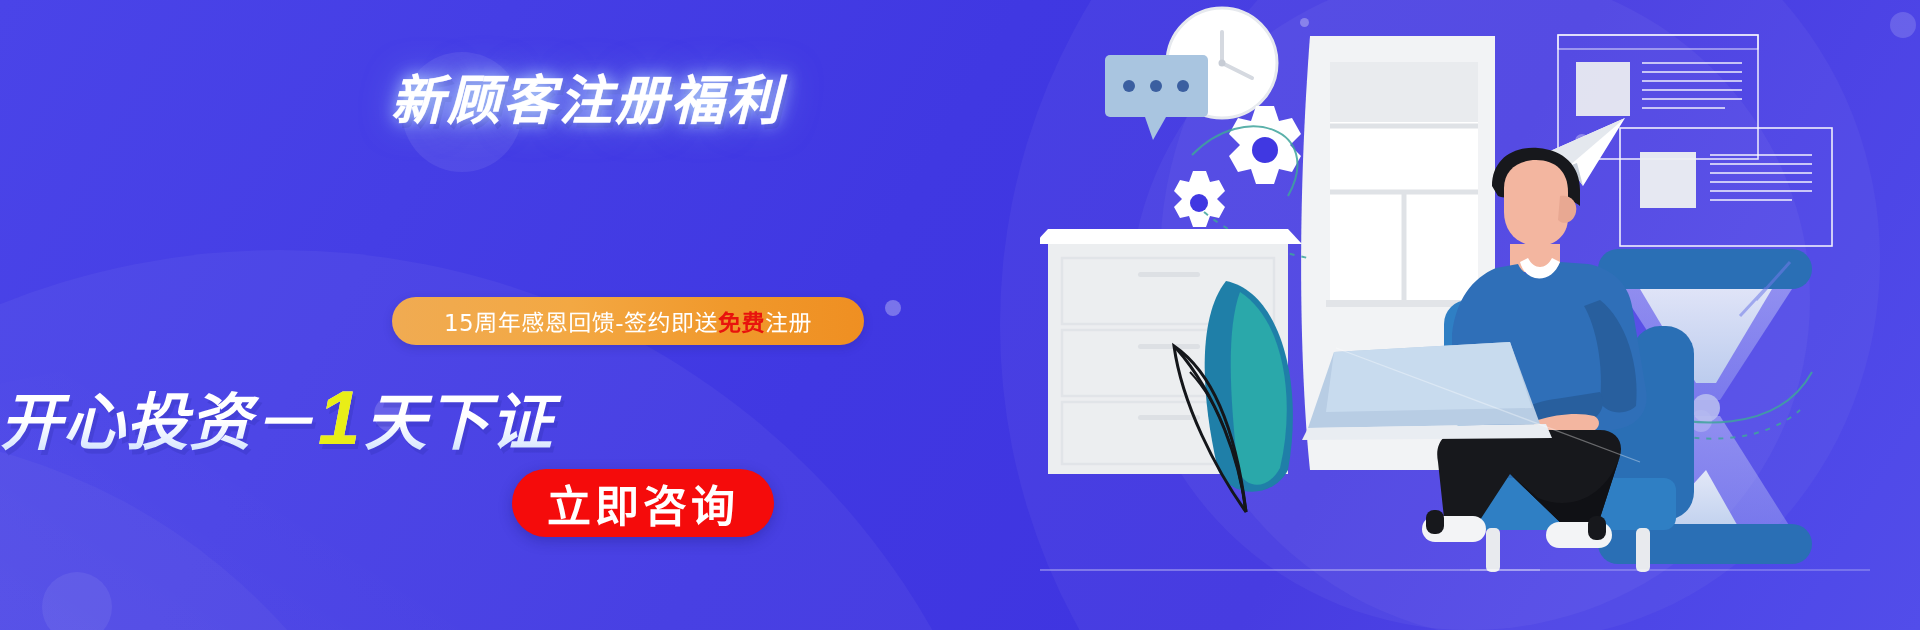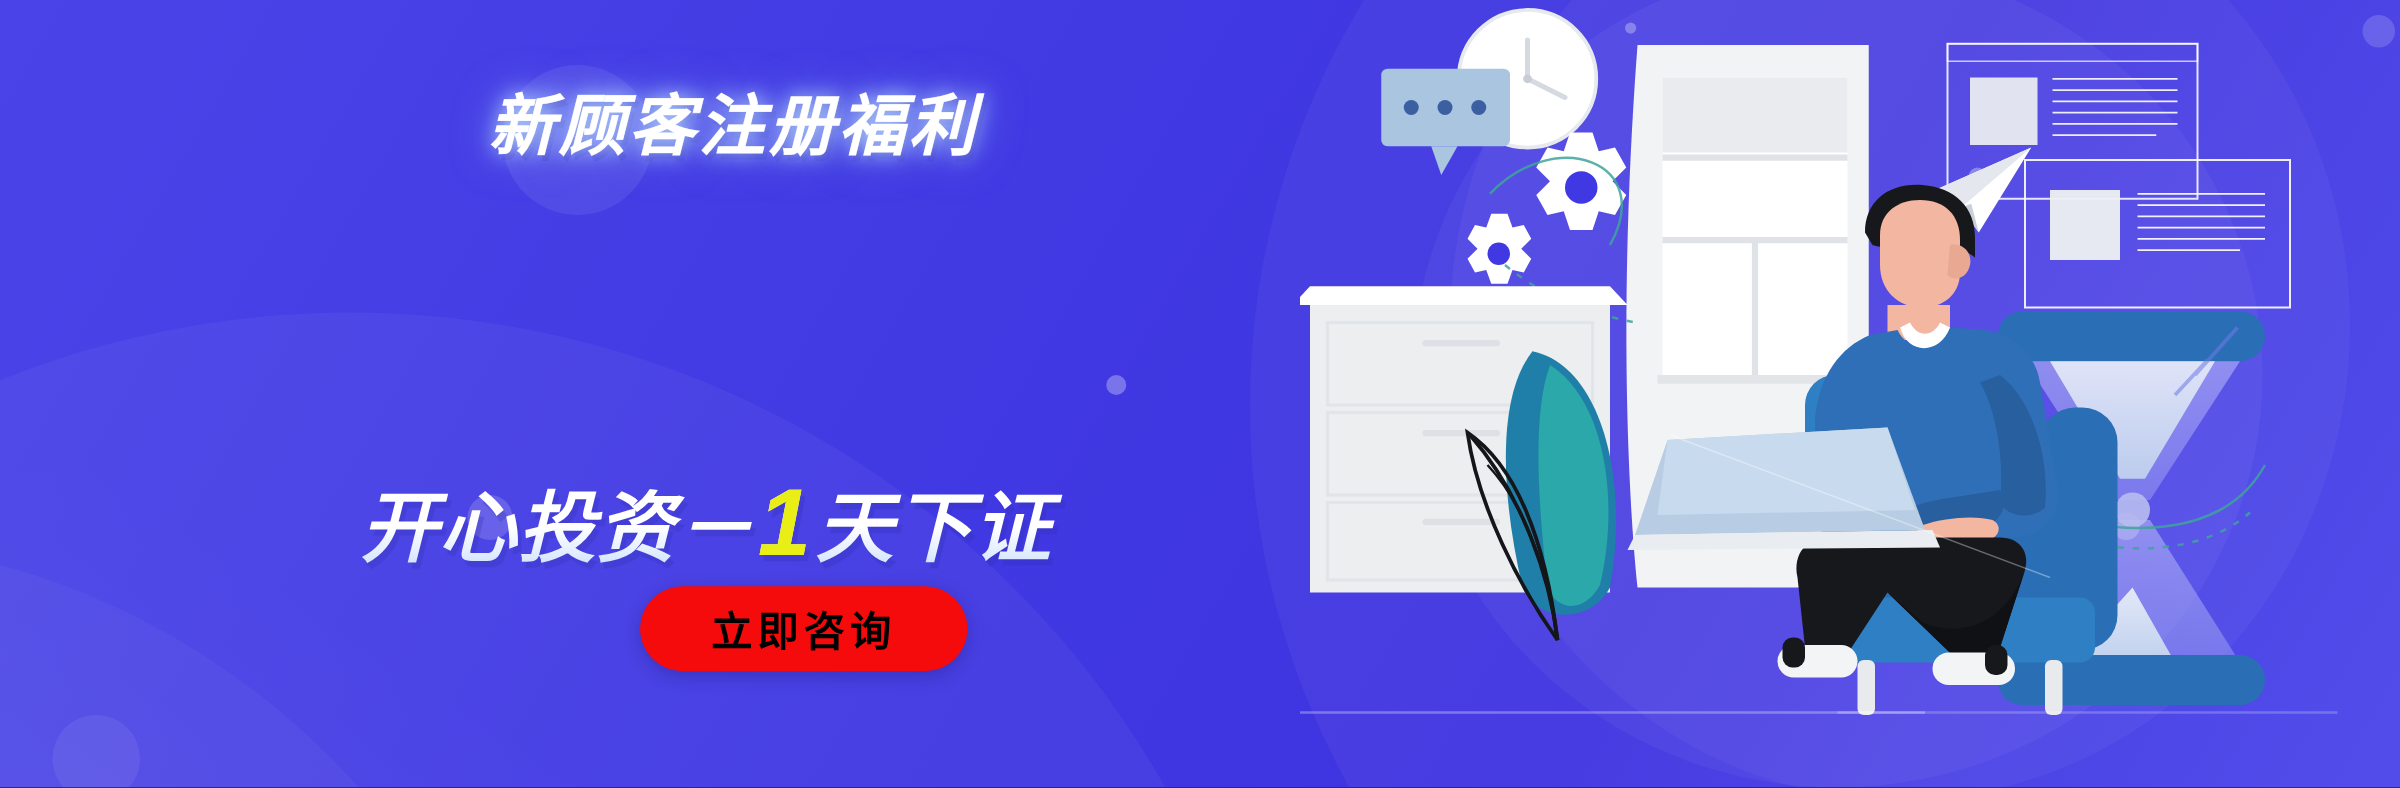--- a/index.html
+++ b/index.html
@@ -91,21 +91,20 @@
   }
   .badge-txt{
     font-size:23px; color:#ffffff; letter-spacing:.5px;
     white-space:nowrap; font-weight:500;
     font-family:"DejaVu Sans","Liberation Sans",sans-serif;
   }
   .badge-hl{ color:#e8130d; font-weight:bold; }
 
   .tagline{
     position:absolute; left:0; right:0; top:372px;
-    text-align:center;
     font-size:62px; font-weight:bold; font-style:italic;
     letter-spacing:1px;
     background:linear-gradient(180deg,#ffffff 0%,#ffffff 55%,#e2edff 78%,#c2d8fb 100%);
     -webkit-background-clip:text; background-clip:text;
     color:transparent; -webkit-text-fill-color:transparent;
     filter:drop-shadow(3px 5px 0 rgba(45,45,175,.28));
   }
   .tagline .num{
     -webkit-text-fill-color:#e9ee17;
     color:#e9ee17;
@@ -117,21 +116,21 @@
     position:absolute; left:512px; top:469px;
     width:262px; height:68px;
     border-radius:34px;
     background:#f50b0b;
     border:none;
     display:flex; align-items:center; justify-content:center;
     cursor:pointer;
     box-shadow:0 4px 14px rgba(20,20,110,.30);
   }
   .cta-txt{
-    font-size:33px; color:#000000; letter-spacing:4px; font-weight:bold;
+    font-size:44px; color:#ffffff; letter-spacing:4px; font-weight:bold;
     font-family:"DejaVu Sans","Liberation Sans",sans-serif;
   }
 
   
   .illo{position:absolute; left:1040px; top:0; width:880px; height:630px; z-index:5;}
   .illo svg{display:block;}
 </style>
 </head>
 <body>
 
@@ -321,20 +320,23 @@
       <line x1="-30" y1="570" x2="500" y2="570" stroke="#ffffff" stroke-width="2" opacity=".30"></line>
       <line x1="430" y1="570" x2="830" y2="570" stroke="#ffffff" stroke-width="2" opacity=".22"></line>
     </svg>
   </div>
 
   <div class="copy">
 
     <div class="eyebrow">新顾客注册福利</div>
 
 
+    <div class="badge">
+      <span class="badge-txt"><span>15周年感恩回馈-签约即送</span><span class="badge-hl">免费</span><span>注册</span></span>
+    </div>
 
     <div class="tagline"><span>开心投资－</span><span class="num">1</span><span>天下证</span></div>
 
     <button class="cta">
       <span class="cta-txt">立即咨询</span>
     </button>
 
   </div>
 </div>
 

